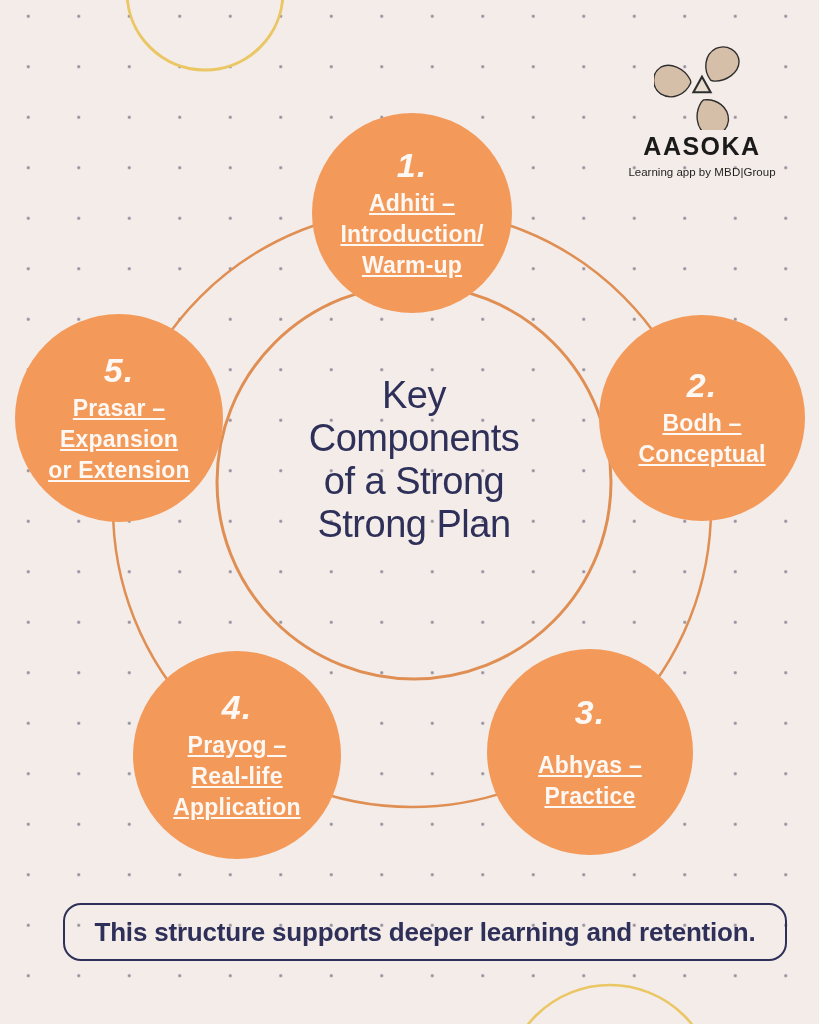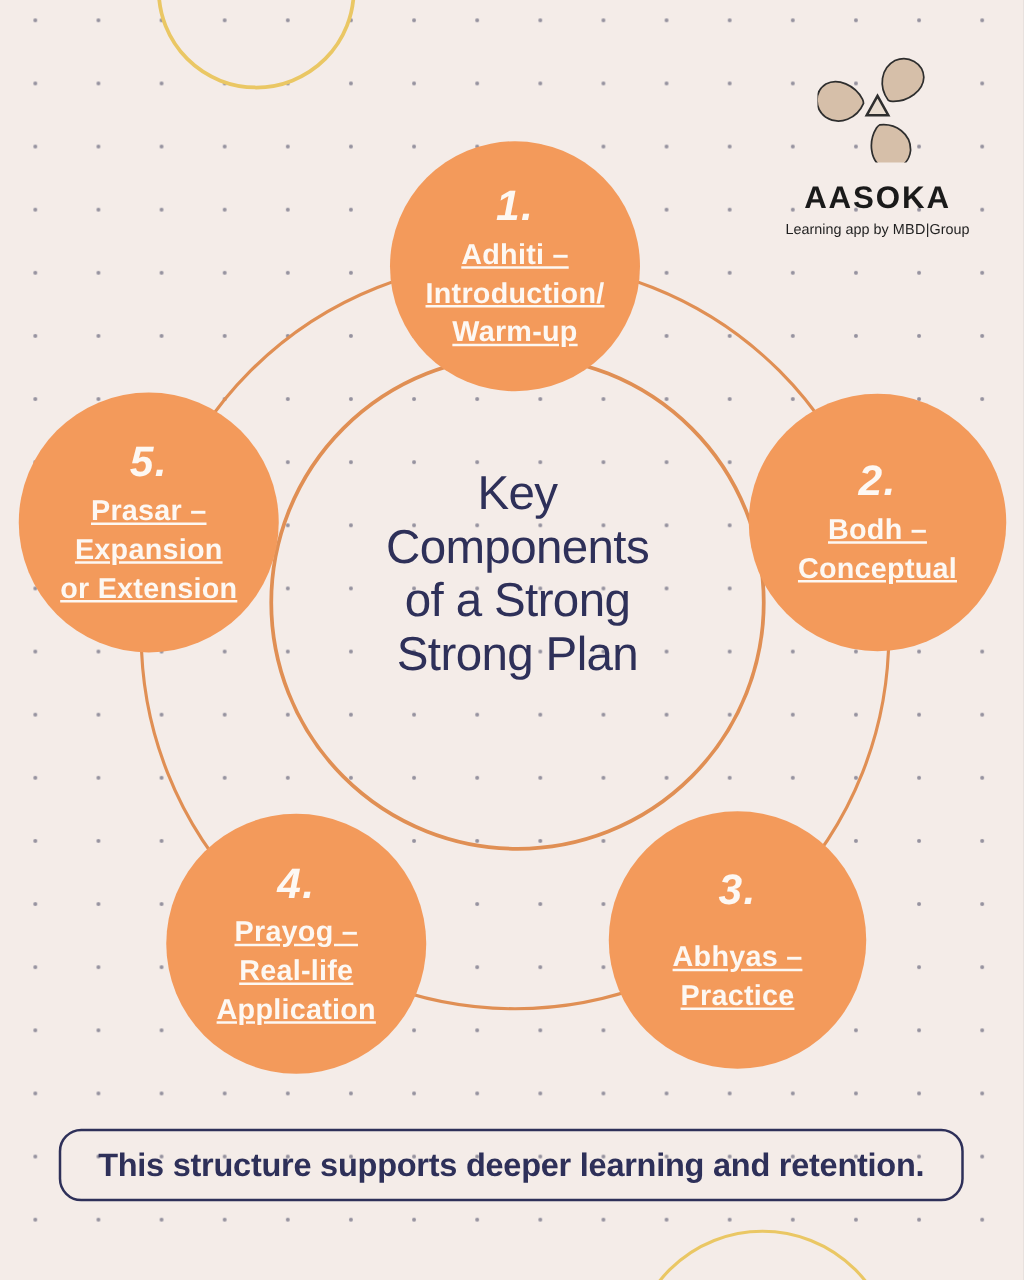--- a/index.html
+++ b/index.html
@@ -18,21 +18,21 @@
   .bg-svg { position: absolute; left: 0; top: 0; width: 819px; height: 1024px; }
 
   
   .logo {
     position: absolute; left: 618px; top: 44px; width: 168px;
     display: flex; flex-direction: column; align-items: center;
   }
   .logo-mark { width: 96px; height: 86px; }
   .brand-name {
     font-size: 25px; font-weight: 700; color: #1a1a1a;
-    letter-spacing: 1.5px; margin-top: 14px;
+    letter-spacing: 1.5px; margin-top: 2px;
   }
   .tagline { font-size: 11.5px; color: #1f1f1f; margin-top: 5px; white-space: nowrap; }
   .tagline .bold { font-weight: 400; letter-spacing: 0.3px; }
 
   
   .center-title {
     position: absolute; left: 214px; top: 374px; width: 400px;
     text-align: center;
     color: #2E3059;
     font-size: 38px; font-weight: 400; line-height: 43px;
@@ -52,21 +52,21 @@
   .node .line { font-size: 23px; font-weight: 700; line-height: 31px; letter-spacing: 0.2px; text-decoration: underline; }
   .node-1 { left: 302px; top: 103px; }
   .node-2 { left: 592px; top: 308px; }
   .node-3 { left: 480px; top: 642px; }
   .node-3 .num { margin-bottom: 18px; }
   .node-4 { left: 127px; top: 645px; }
   .node-5 { left: 9px;   top: 308px; }
 
   
   .footer {
-    position: absolute; left: 47px; top: 903px; width: 724px; height: 58px;
+    position: absolute; left: 63px; top: 903px; width: 724px; height: 58px;
     border: 2.5px solid #2E3059; border-radius: 18px;
     display: flex; align-items: center; justify-content: center;
     color: #2E3059; font-size: 26px; font-weight: 600; letter-spacing: -0.2px;
     background: transparent;
   }
 </style>
 </head>
 <body>
 
 <div class="canvas">

